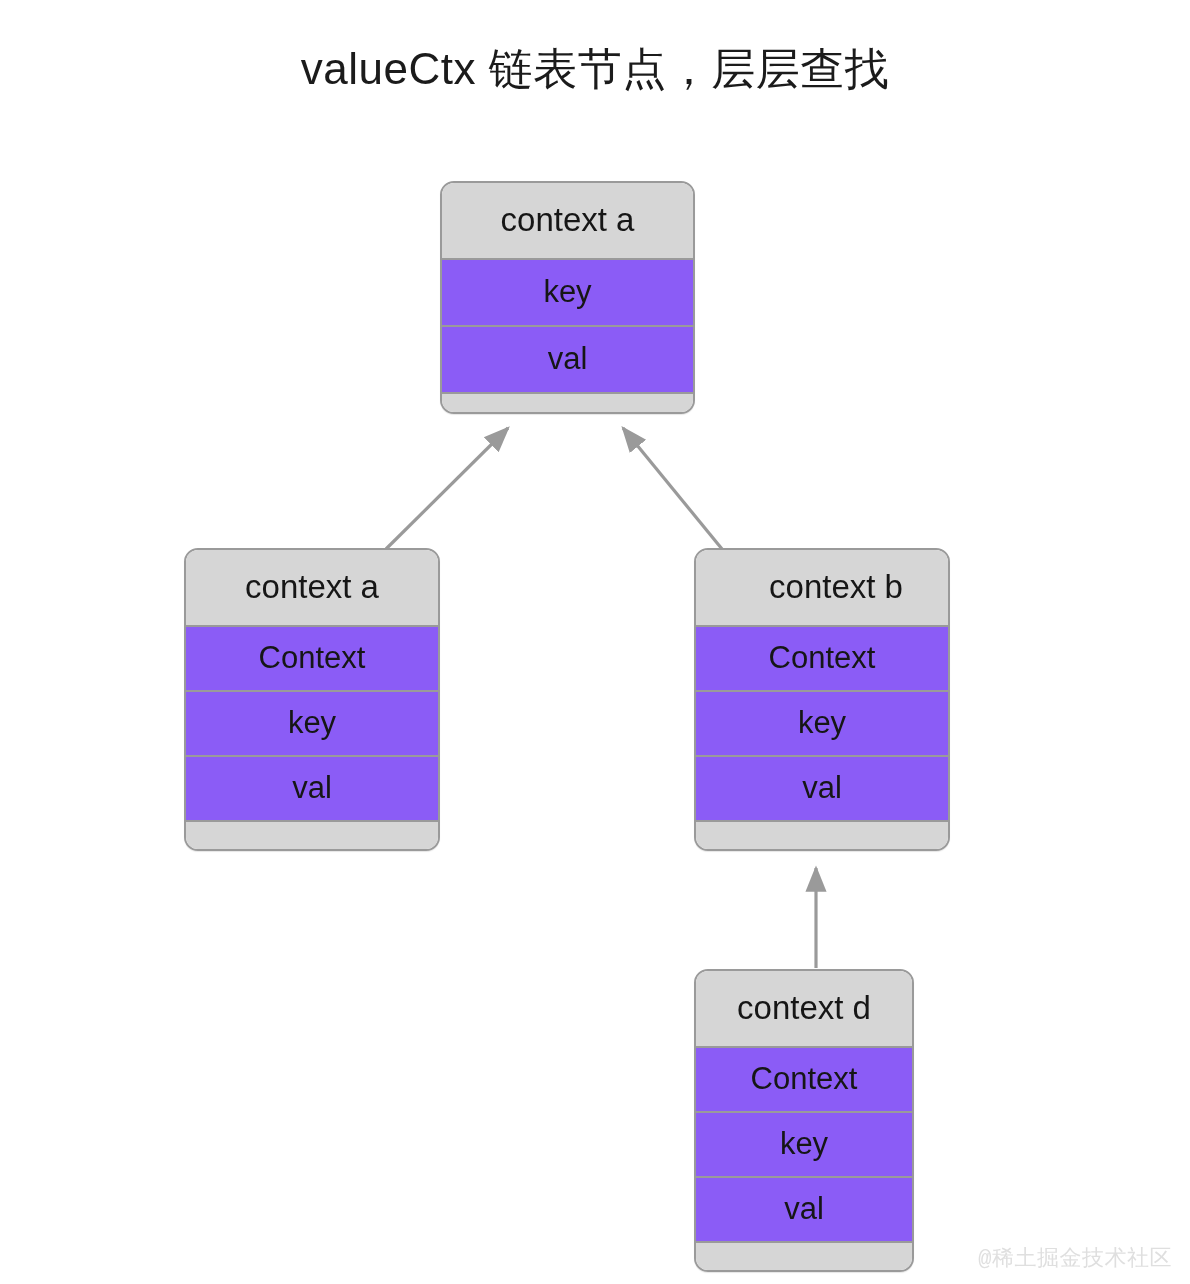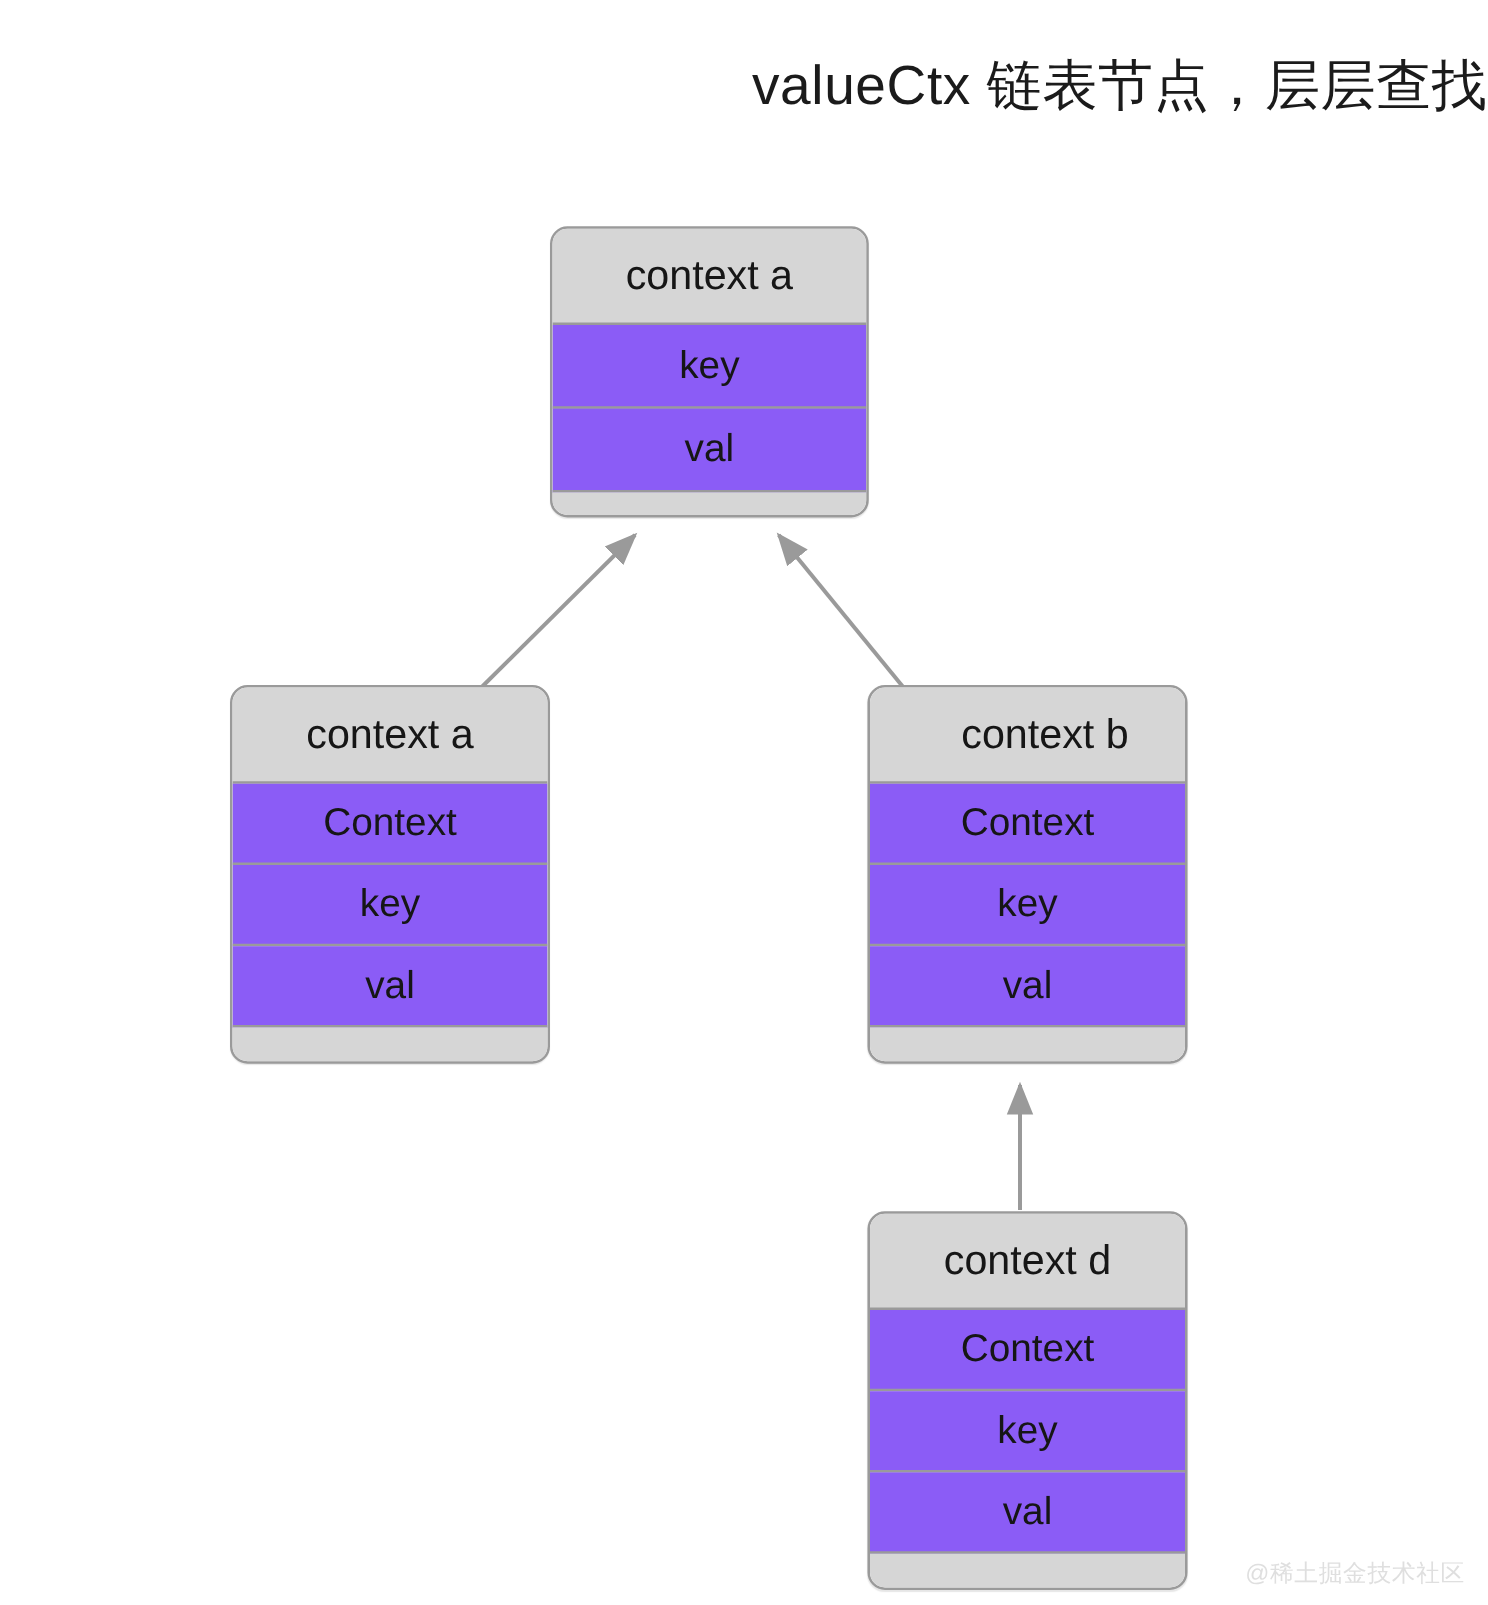--- a/index.html
+++ b/index.html
@@ -18,21 +18,21 @@
     overflow: hidden;
     background: #ffffff;
   }
 
   
   #diagram-title {
     position: absolute;
     left: 0;
     top: 40px;
     width: 1190px;
-    text-align: right;
+    text-align: center;
     font-size: 44px;
     line-height: 58px;
     font-weight: 400;
     letter-spacing: 0.5px;
     color: #1b1b1b;
     white-space: nowrap;
   }
 
   
   #edge-layer {
@@ -111,36 +111,37 @@
     top: 548px;
     width: 256px;
     height: 303px;
   }
   #node-right .node-header { height: 77px; line-height: 73px; font-size: 33px; padding-left: 28px; }
   #node-right .node-row    { height: 65px; line-height: 61px; font-size: 31px; }
 
   #node-bottom {
     left: 694px;
     top: 969px;
-    width: 256px;
+    width: 220px;
     height: 303px;
   }
   #node-bottom .node-header { height: 77px; line-height: 73px; font-size: 33px; }
   #node-bottom .node-row    { height: 65px; line-height: 61px; font-size: 31px; }
 
   
   #watermark {
     position: absolute;
     right: 18px;
     bottom: 12px;
-    font-size: 19px;
+    font-size: 22px;
     line-height: 24px;
     color: #dfdfdf;
     white-space: nowrap;
     letter-spacing: 0.5px;
+    font-family: Liberation Mono, monospace;
   }
 </style>
 </head>
 <body>
 
 <div id="canvas">
 
   <div id="diagram-title">valueCtx 链表节点，层层查找</div>
 
   <svg id="edge-layer" viewBox="0 0 1190 1284" width="1190" height="1284">

